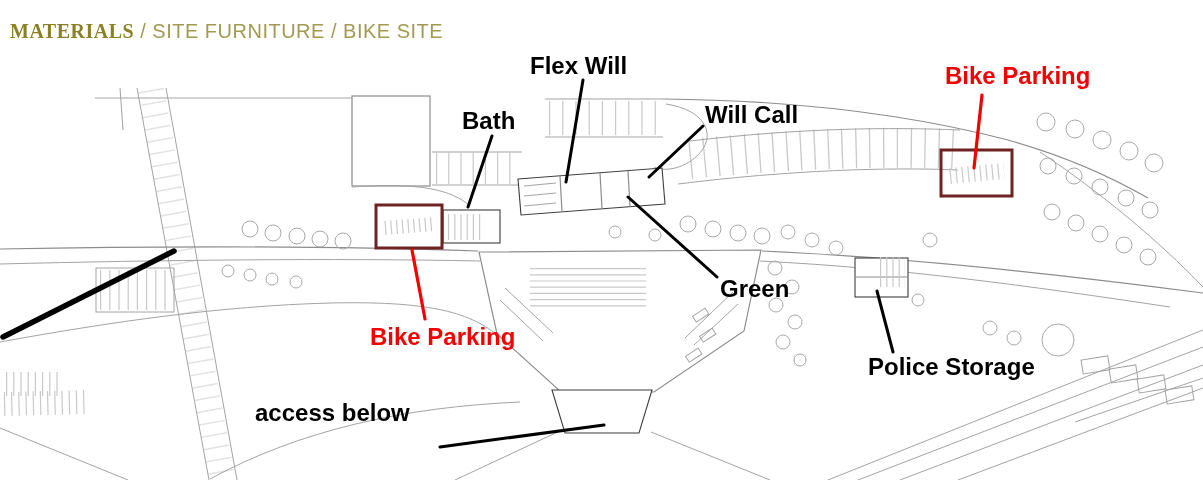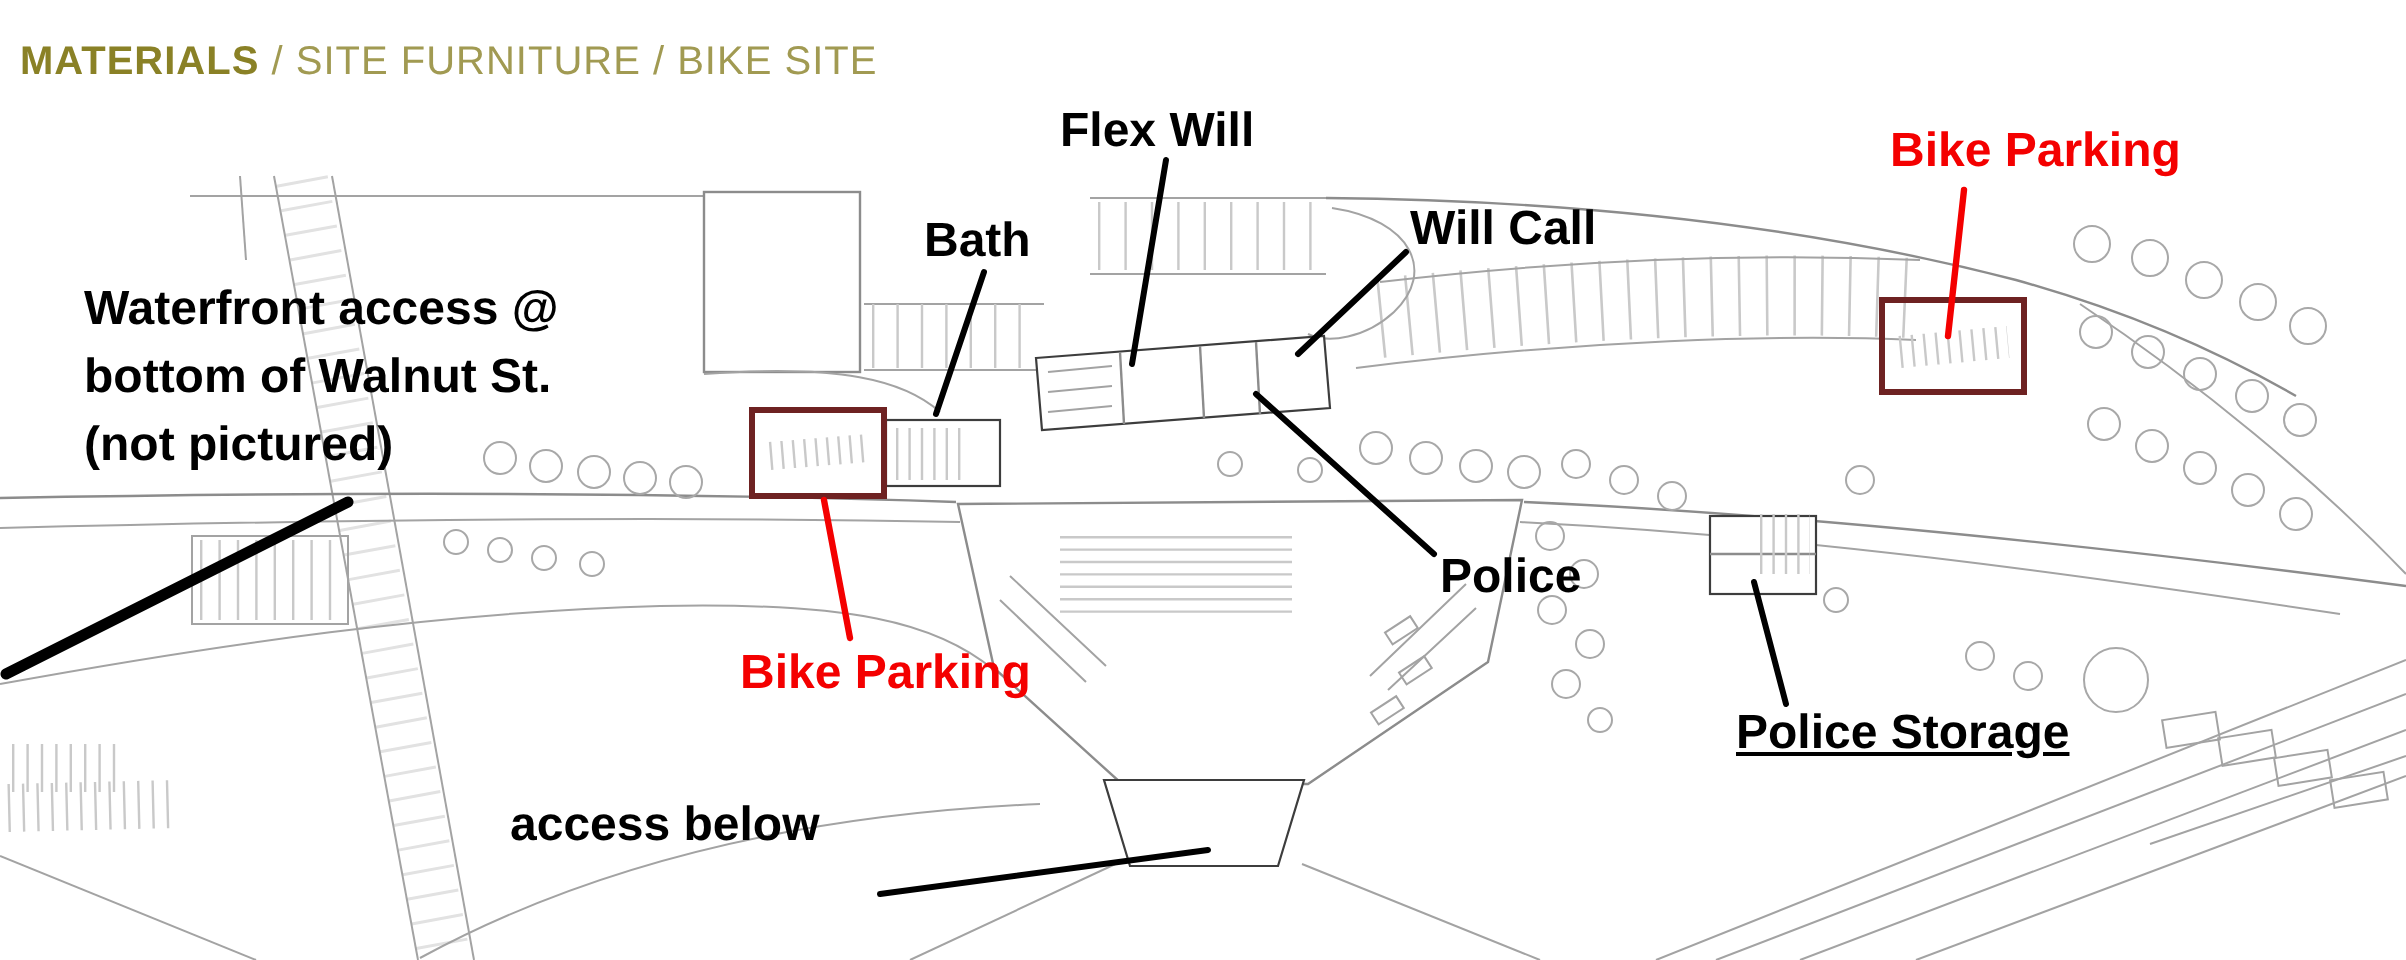--- a/index.html
+++ b/index.html
@@ -2,21 +2,21 @@
 <html style="--annotation-black: #000000; --annotation-red: #f40000; --bike-box-maroon: #6e2222; --header-olive-dark: #8a8126; --header-olive-light: #a19a52; --plan-line-gray: #a3a3a3;"><head>
 <meta charset="utf-8">
 <style>
   * { margin:0; padding:0; box-sizing:border-box; }
   html,body { background:#ffffff; font-family:"Liberation Sans", sans-serif; }
   .slide { position:relative; width:1203px; height:480px; background:#ffffff; overflow:hidden; }
   .plan { position:absolute; left:0; top:0; width:1203px; height:480px; }
 
   
   .hdr { position:absolute; left:10px; top:20px; font-size:20px; letter-spacing:.5px; white-space:nowrap; }
-  .hdr .b { font-weight:700; color:var(--header-olive-dark,#8a8126); }
+  .hdr .b { font-weight:700; color:var(--header-olive-dark,#8a8126);font-family:Liberation Serif, serif; }
   .hdr .r { font-weight:400; color:var(--header-olive-light,#a19a52); }
 
   
   .ann { position:absolute; font-weight:700; color:#000; font-size:24px; line-height:34px; white-space:nowrap; }
   .ann.red { color:var(--annotation-red,#f40000); }
 
   
   .ln    { stroke:var(--plan-line-gray,#a3a3a3); stroke-width:1; fill:none; }
   .ln2   { stroke:#8c8c8c; stroke-width:1.2; fill:none; }
   .bld   { stroke:#3d3d3d; stroke-width:1.1; fill:#ffffff; }
@@ -206,29 +206,24 @@
 
   <div class="hdr">
     <span class="b">MATERIALS</span><span class="r"> / </span><span class="r">SITE FURNITURE</span><span class="r"> / </span><span class="r">BIKE SITE</span>
   </div>
 
   <div class="ann" style="left:530px; top:49px;">Flex Will</div>
   <div class="ann" style="left:462px; top:104px;">Bath</div>
   <div class="ann" style="left:705px; top:98px;">Will Call</div>
   <div class="ann red" style="left:945px; top:59px;">Bike Parking</div>
   <div class="ann red" style="left:370px; top:320px;">Bike Parking</div>
-  <div class="ann" style="left:720px; top:272px;">Police</div>
-
-  <div class="ann" style="left:42px; top:138px;">
-    <div>Waterfront access @</div>
-    <div>bottom of Walnut St.</div>
-    <div>(not pictured)</div>
-  </div>
-
-  <div class="ann" style="left:868px; top:350px;text-decoration:underline;">
+  <div class="ann" style="left:720px; top:272px;">Green</div>
+
+
+  <div class="ann" style="left:868px; top:350px;">
     <div>Police Storage</div>
   </div>
 
   <div class="ann" style="left:255px; top:396px;">
     <div>access below</div>
   </div>
 
 </div>
 
 </body></html>

